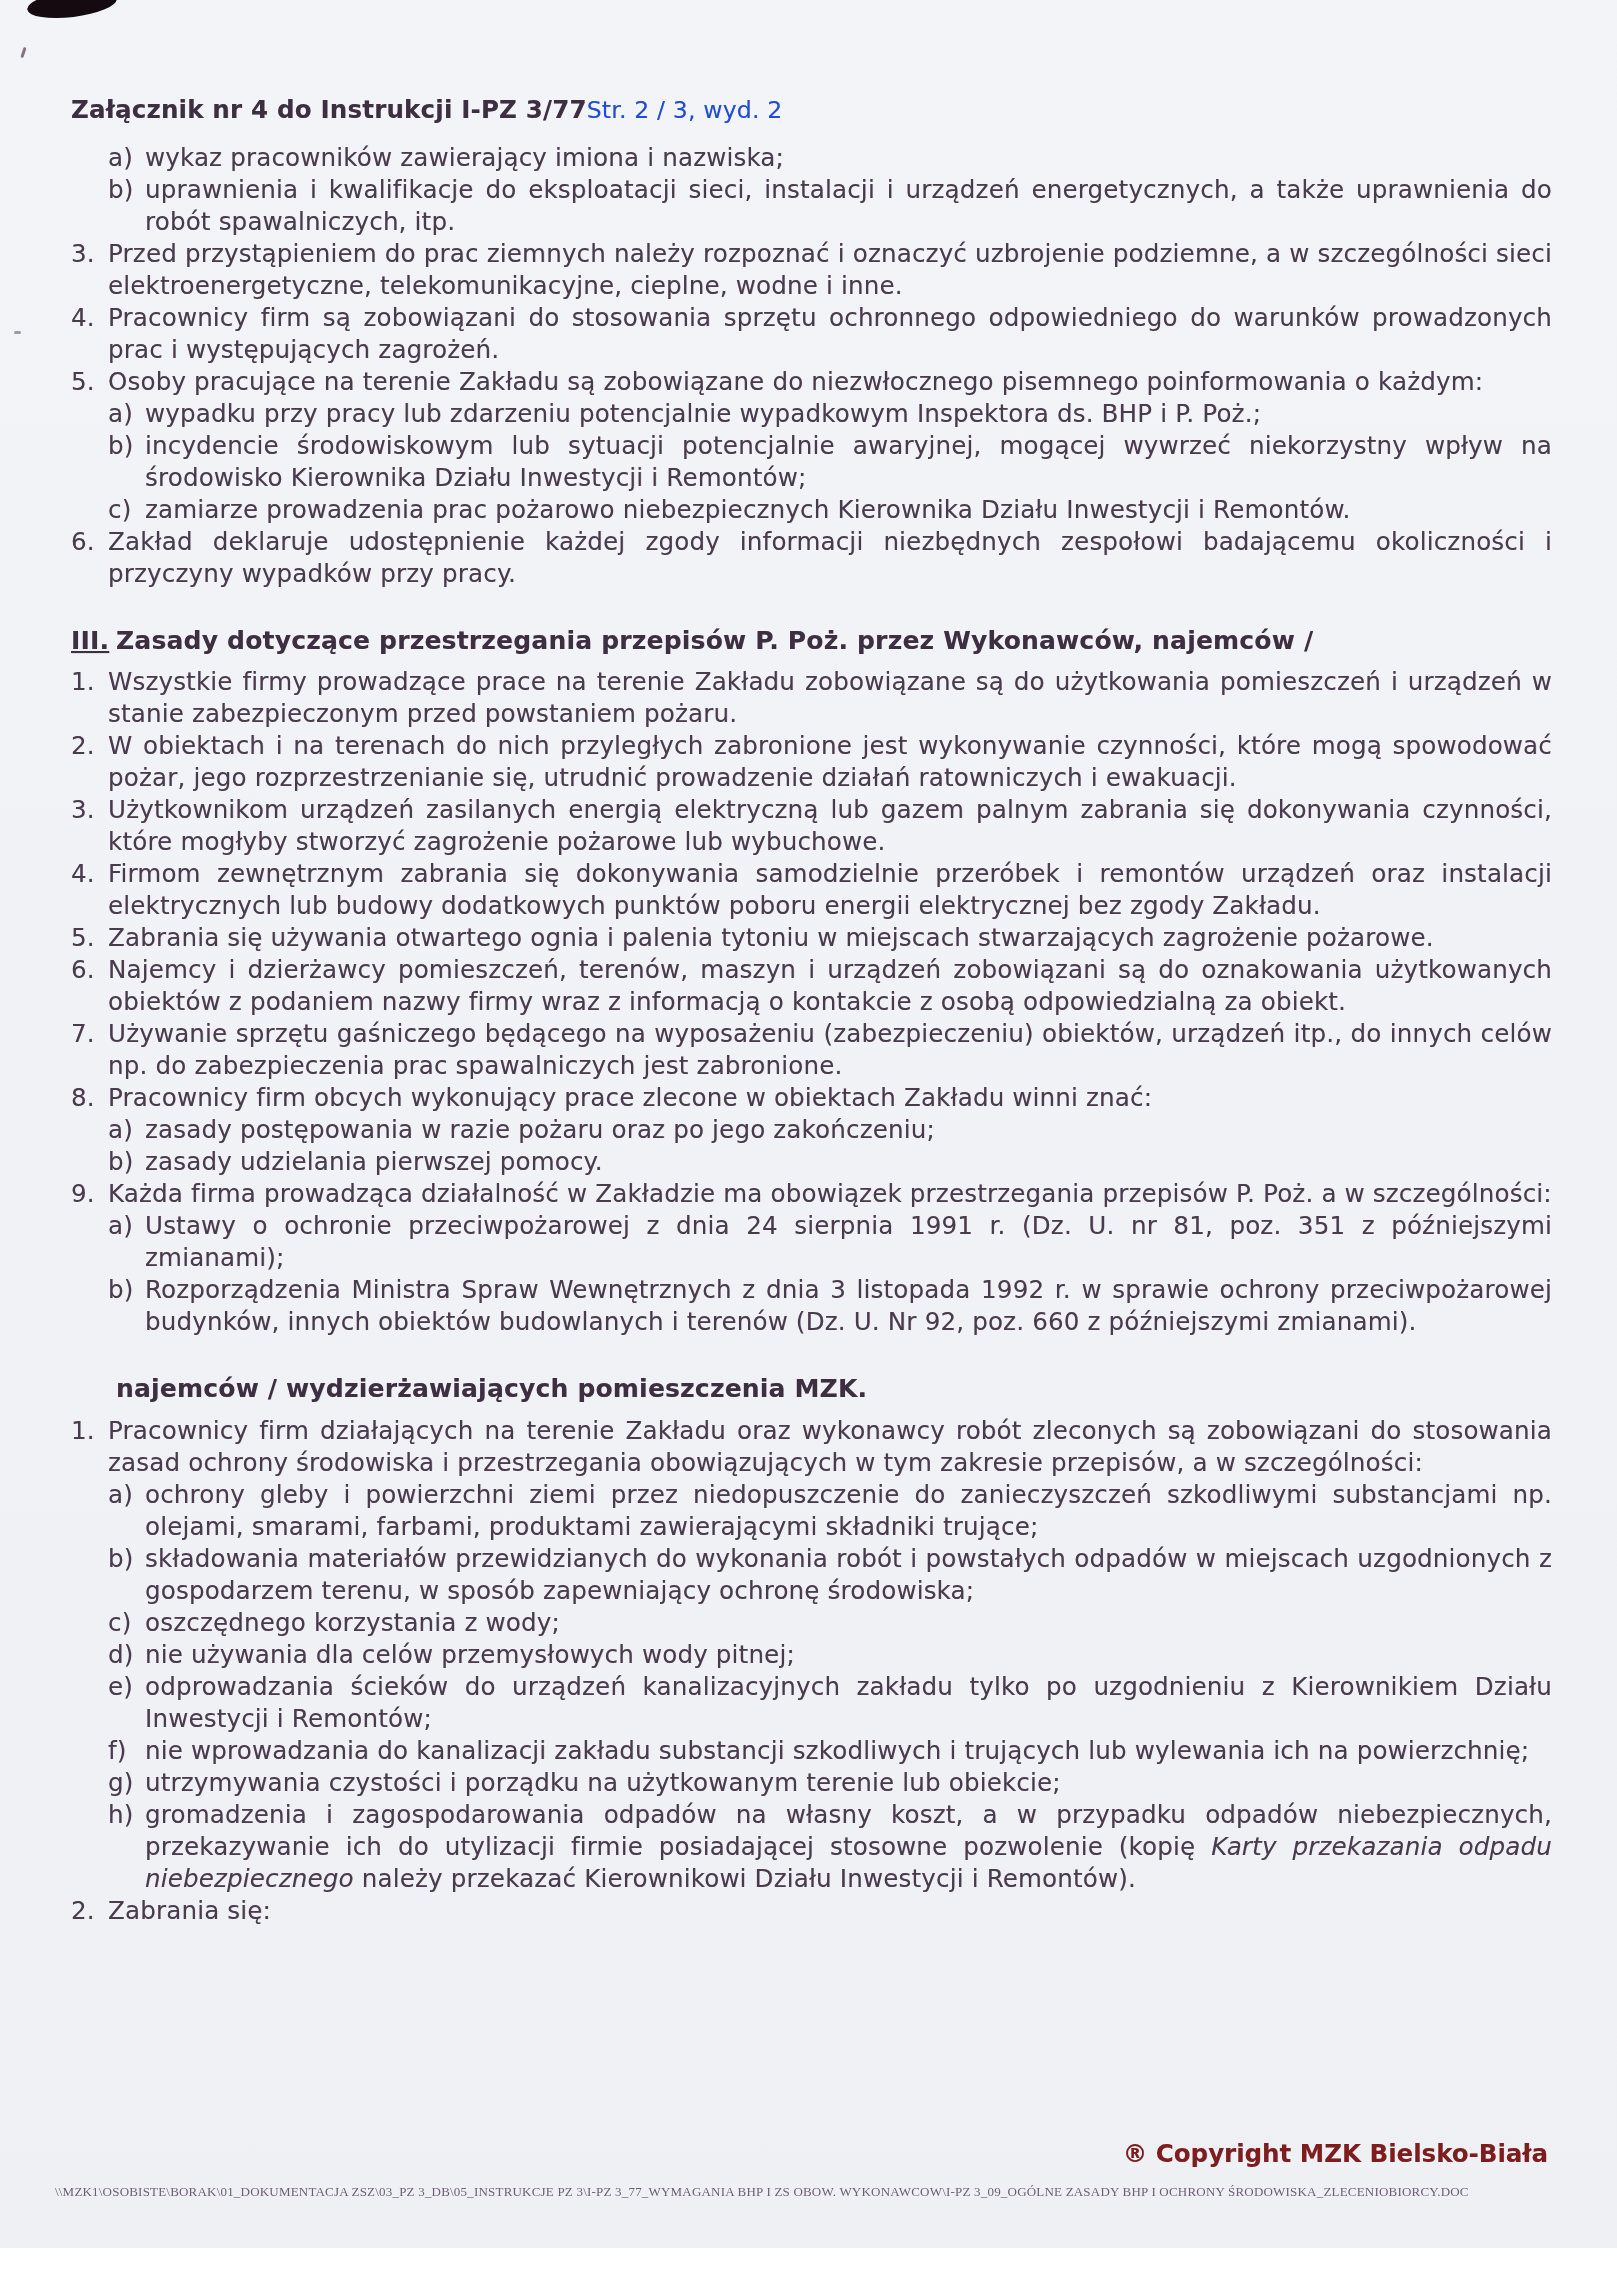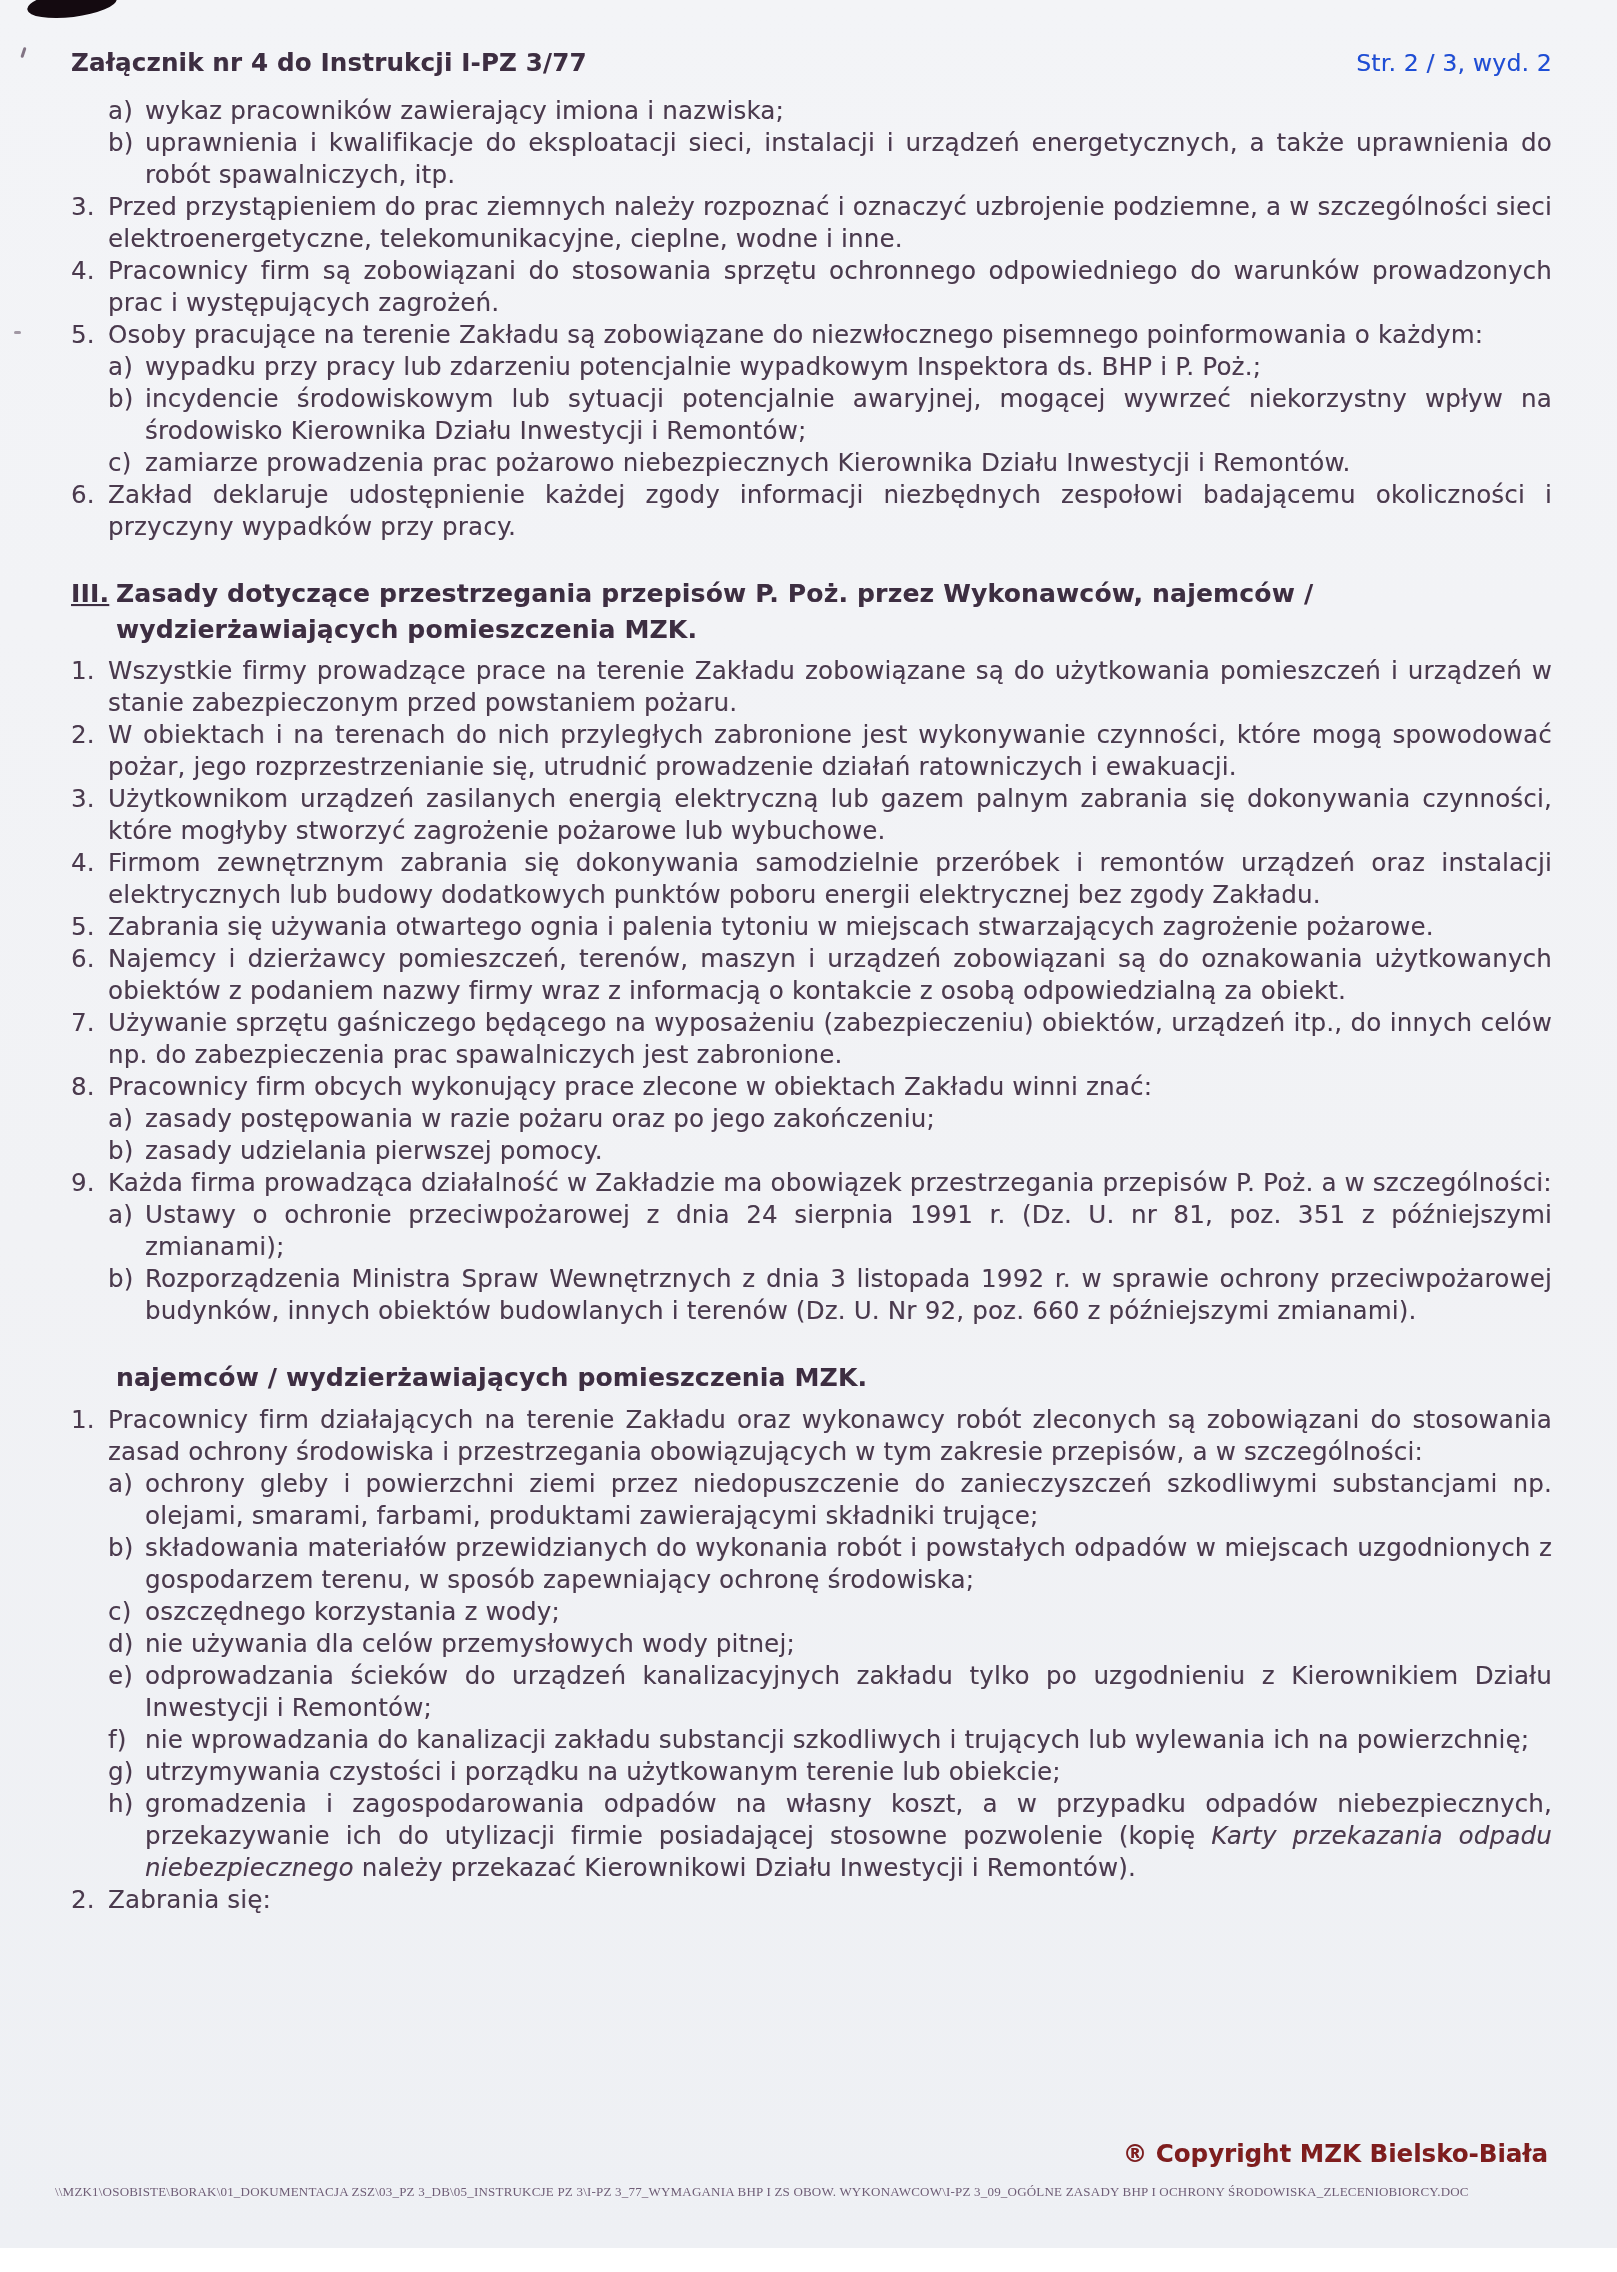--- a/index.html
+++ b/index.html
@@ -12,21 +12,21 @@
     position:absolute; left:0; top:0; right:0; bottom:25.5px;
     background:linear-gradient(180deg, #f3f4f7 0%, #f1f2f5 55%, #eef0f4 100%);
   }
   .content {
     position:absolute; left:0; top:0; width:1617px;
     padding:47px 65px 0 71px; box-sizing:border-box;
     color:#4a3a4d; font-size:24.5px; line-height:32px;
     text-shadow:0.3px 0.3px 0.6px rgba(90,60,95,0.35);
     letter-spacing:0.2px;
   }
-  .hdr { display:flex; justify-content:space-between; align-items:baseline; margin-bottom:15.7px; }
+  .hdr { display:flex; align-items:baseline; margin-bottom:15.7px;margin-top:47px; }
   .hdr-left  { font-weight:bold; font-size:24.5px; color:#3d2e41; }
   .hdr-right { font-size:23.5px; color:#1d4ed8; }
 
   .item { position:relative; padding-left:37px; text-align:justify; text-justify:inter-word; }
   .item > .label { position:absolute; left:0; top:0; }
   .item.lvl2 { margin-left:37px; }
 
   .doc-heading {
     font-weight:bold; color:#3d2e41; font-size:25px; line-height:36px;
     margin:33px 0 7.8px 0;
@@ -107,21 +107,20 @@
       <div class="item lvl2">
         <span class="label">c)</span>
         <div class="text">zamiarze prowadzenia prac pożarowo niebezpiecznych Kierownika Działu Inwestycji i Remontów.</div>
       </div>
       <div class="item lvl1">
         <span class="label">6.</span>
         <div class="text">Zakład deklaruje udostępnienie każdej zgody informacji niezbędnych zespołowi badającemu okoliczności i przyczyny wypadków przy pracy.</div>
       </div>
       <div class="doc-heading">
         <div class="h-line"><span class="h-label">III.</span><span>Zasady dotyczące przestrzegania przepisów P. Poż. przez Wykonawców, najemców /</span></div>
-        <div class="h-line h-cont">wydzierżawiających pomieszczenia MZK.</div>
       </div>
       <div class="item lvl1">
         <span class="label">1.</span>
         <div class="text">Wszystkie firmy prowadzące prace na terenie Zakładu zobowiązane są do użytkowania pomieszczeń i urządzeń w stanie zabezpieczonym przed powstaniem pożaru.</div>
       </div>
       <div class="item lvl1">
         <span class="label">2.</span>
         <div class="text">W obiektach i na terenach do nich przyległych zabronione jest wykonywanie czynności, które mogą spowodować pożar, jego rozprzestrzenianie się, utrudnić prowadzenie działań ratowniczych i ewakuacji.</div>
       </div>
       <div class="item lvl1">

